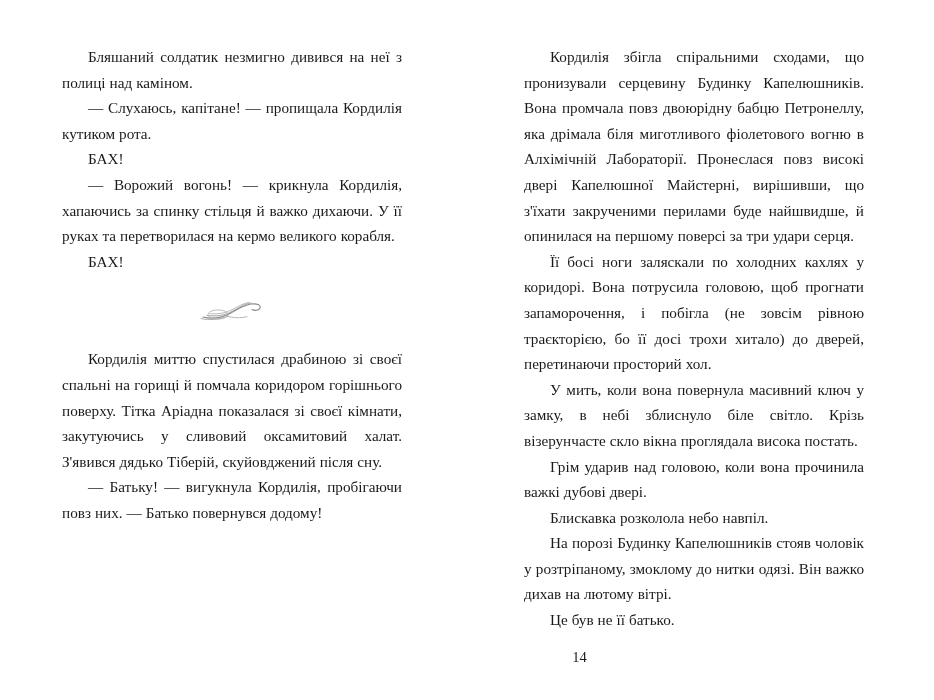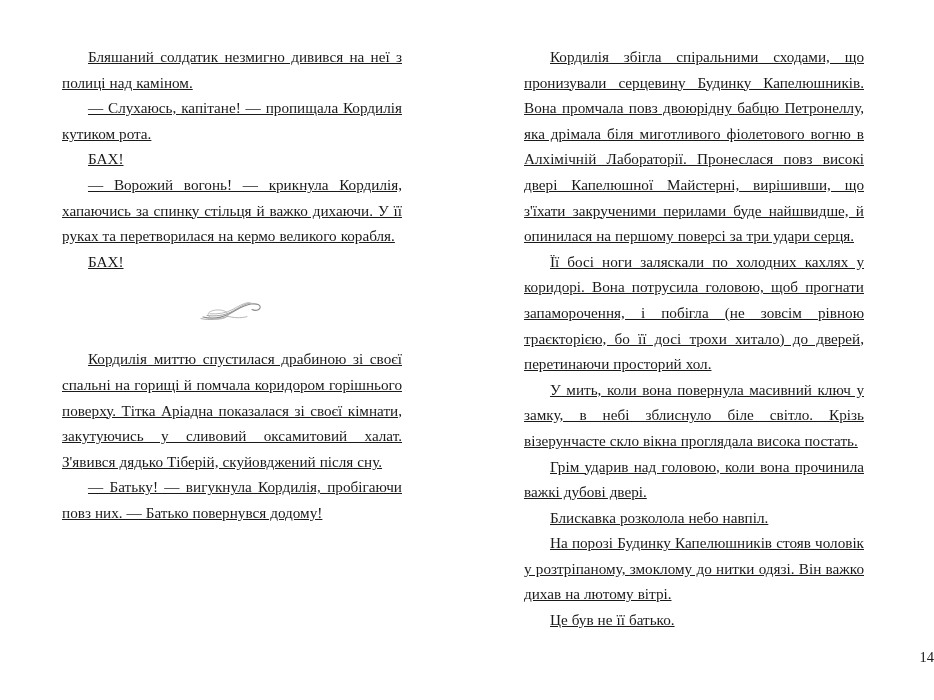--- a/index.html
+++ b/index.html
@@ -12,21 +12,20 @@
     height: 700px;
     overflow: hidden;
     font-family: "Liberation Serif", "DejaVu Serif", serif;
     color: #1a1a1a;
   }
   .page {
     position: relative;
     width: 934px;
     height: 700px;
     box-sizing: border-box;
-    text-decoration: underline;
   }
   .columns {
     display: flex;
     flex-direction: row;
     justify-content: space-between;
     padding: 44px 52px 0 52px;
     box-sizing: border-box;
   }
   .col {
     width: 340px;
@@ -52,21 +51,21 @@
   }
   .ornament svg {
     display: inline-block;
     vertical-align: middle;
   }
   .folio {
     position: absolute;
     left: 0;
     right: 0;
     bottom: 34px;
-    text-align: right;
+    text-align: center;
     padding-left: 225px;
     font-size: 14.5px;
     color: #1a1a1a;
     font-family: "Liberation Serif", "DejaVu Serif", serif;
   }
 </style>
 </head>
 <body>
 
 <div class="page">

